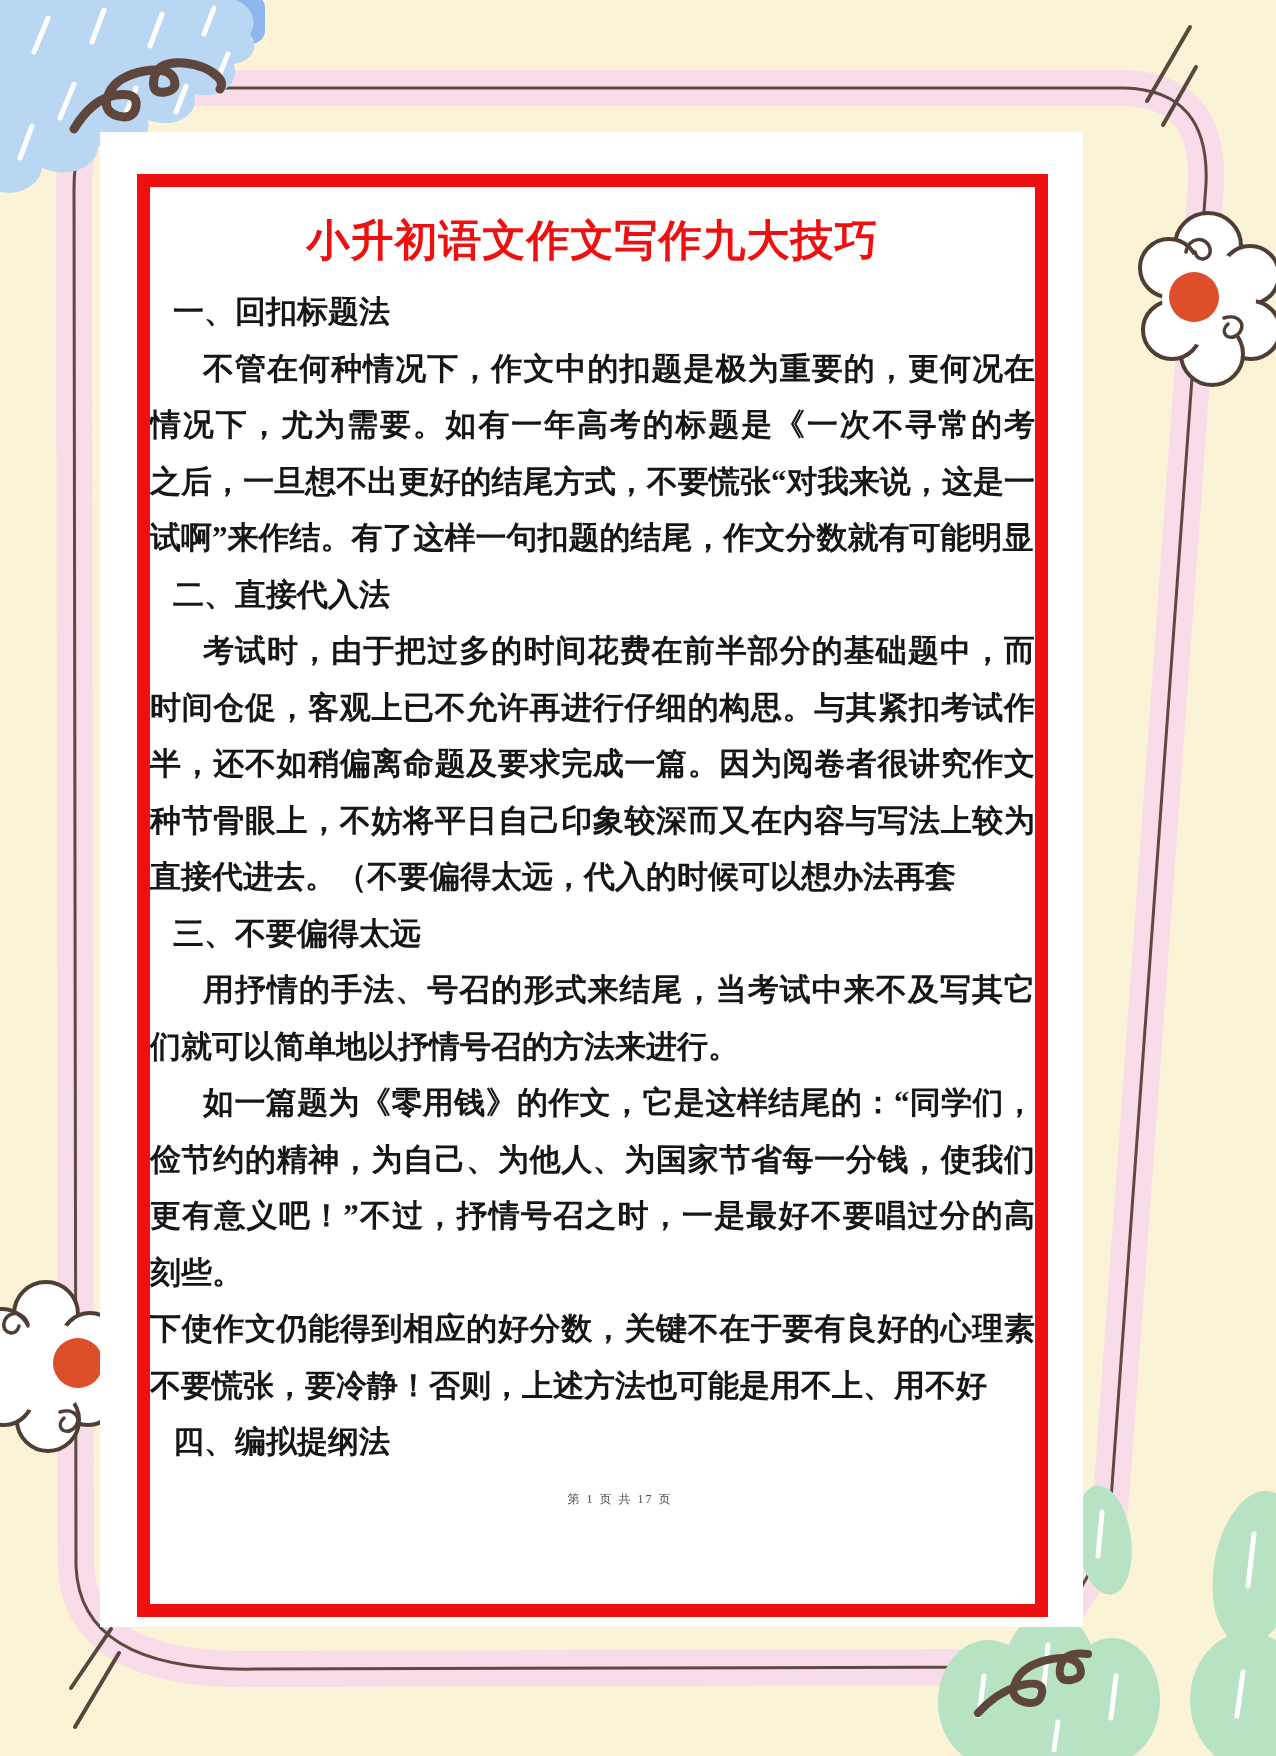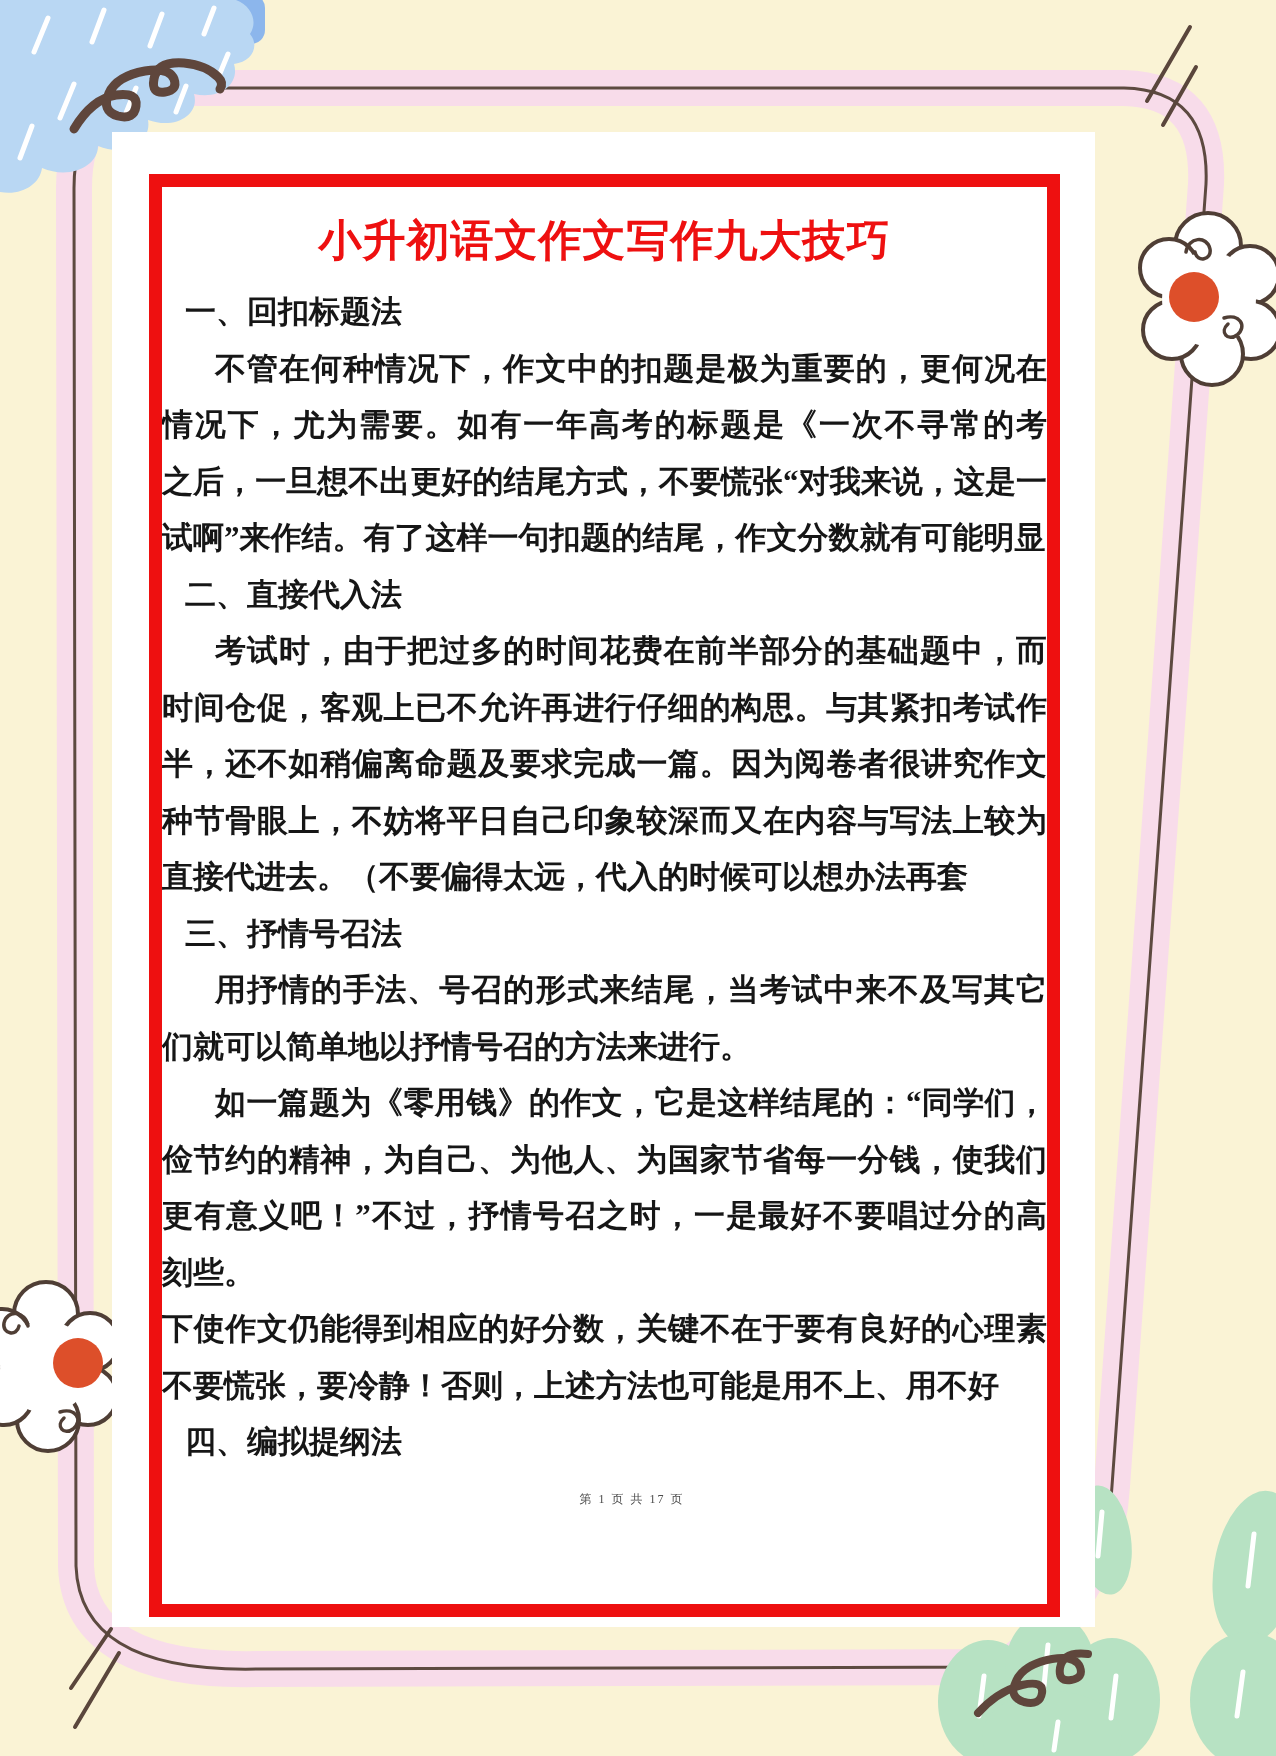--- a/index.html
+++ b/index.html
@@ -3,21 +3,21 @@
 <meta charset="utf-8">
 <style>
   html,body{margin:0;padding:0;}
   body{
     width:1276px;height:1756px;position:relative;overflow:hidden;
     background:#FAF3D5;
     font-family:"Liberation Serif","DejaVu Serif",serif;
   }
   svg.deco{position:absolute;left:0;top:0;width:1276px;height:1756px;}
   .page{
-    position:absolute;left:112px;top:132px;width:983px;height:1495px;
+    position:absolute;left:100px;top:132px;width:983px;height:1495px;
     background:#ffffff;
   }
   .red-frame{
     position:absolute;left:37px;top:42px;width:911px;height:1443px;
     border:13px solid #EE1010;box-sizing:border-box;
   }
   .title{
     margin-top:24px;height:60px;line-height:60px;text-align:center;
     font-size:43px;font-weight:700;color:#EE1010;letter-spacing:1px;
     white-space:nowrap;
@@ -140,21 +140,21 @@
         <div class="line f">不管在何种情况下，作文中的扣题是极为重要的，更何况在考试作文无法煞尾的</div>
         <div class="line m">情况下，尤为需要。如有一年高考的标题是《一次不寻常的考试》，在记述了某件事情</div>
         <div class="line m">之后，一旦想不出更好的结尾方式，不要慌张“对我来说，这是一次多么不寻常的考</div>
         <div class="line e">试啊”来作结。有了这样一句扣题的结尾，作文分数就有可能明显上升。</div>
         <div class="line h">二、直接代入法</div>
         <div class="line f">考试时，由于把过多的时间花费在前半部分的基础题中，而导致后半部分写作题</div>
         <div class="line m">时间仓促，客观上已不允许再进行仔细的构思。与其紧扣考试作文的命题及要求写一</div>
         <div class="line m">半，还不如稍偏离命题及要求完成一篇。因为阅卷者很讲究作文的完整性，所以在这</div>
         <div class="line m">种节骨眼上，不妨将平日自己印象较深而又在内容与写法上较为近似的文章改头换面</div>
         <div class="line e">直接代进去。（不要偏得太远，代入的时候可以想办法再套题。）</div>
-        <div class="line h">三、抒情号召法</div>
+        <div class="line h">三、不要偏得太远</div>
         <div class="line f">用抒情的手法、号召的形式来结尾，当考试中来不及写其它更完美的结尾时，我</div>
         <div class="line e">们就可以简单地以抒情号召的方法来进行。</div>
         <div class="line f">如一篇题为《零用钱》的作文，它是这样结尾的：“同学们，让我们一起来发扬勤</div>
         <div class="line m">俭节约的精神，为自己、为他人、为国家节省每一分钱，使我们的生活更甜、更美、</div>
         <div class="line m">更有意义吧！”不过，抒情号召之时，一是最好不要唱过分的高调，二是要比论点更深</div>
         <div class="line e">刻些。</div>
         <div class="line m">下使作文仍能得到相应的好分数，关键不在于要有良好的心理素质和较强的思维能力，</div>
         <div class="line e">不要慌张，要冷静！否则，上述方法也可能是用不上、用不好的。</div>
         <div class="line h">四、编拟提纲法</div>
       </div>

